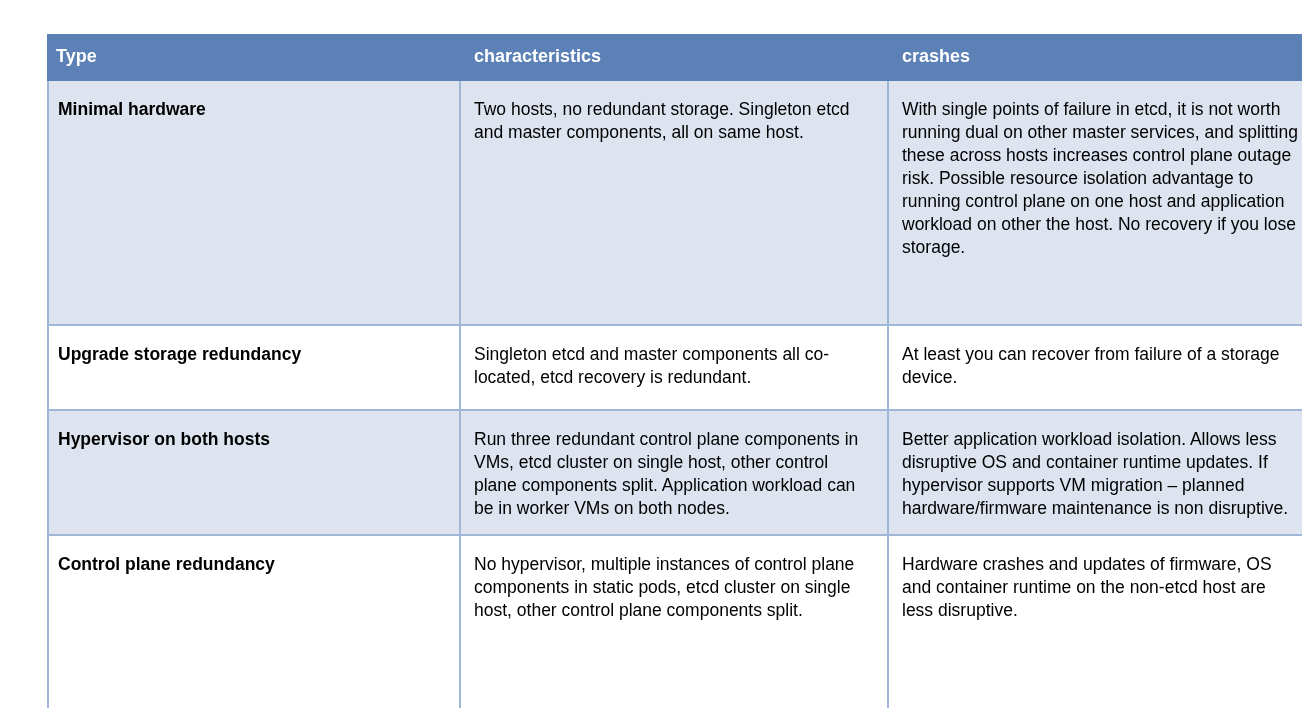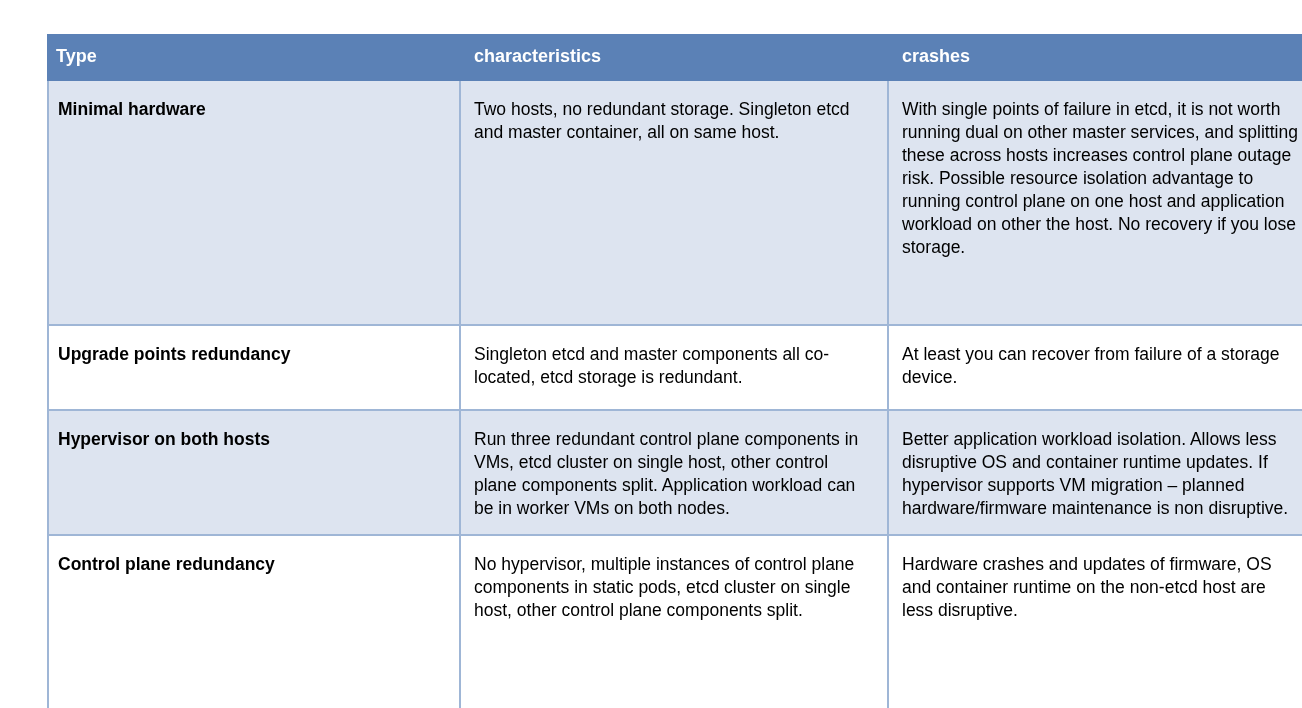--- a/index.html
+++ b/index.html
@@ -66,26 +66,26 @@
   <thead>
     <tr>
       <th>Type</th>
       <th>characteristics</th>
       <th>crashes</th>
     </tr>
   </thead>
   <tbody>
     <tr>
       <td>Minimal hardware</td>
-      <td>Two hosts, no redundant storage. Singleton etcd and master container, all on same host.</td>
+      <td>Two hosts, no redundant storage. Singleton etcd and master components, all on same host.</td>
       <td>With single points of failure in etcd, it is not worth running dual on other master services, and splitting these across hosts increases control plane outage risk. Possible resource isolation advantage to running control plane on one host and application workload on other the host. No recovery if you lose storage.</td>
     </tr>
     <tr>
-      <td>Upgrade points redundancy</td>
-      <td>Singleton etcd and master components all co-located, etcd storage is redundant.</td>
+      <td>Upgrade storage redundancy</td>
+      <td>Singleton etcd and master components all co-located, etcd recovery is redundant.</td>
       <td>At least you can recover from failure of a storage device.</td>
     </tr>
     <tr>
       <td>Hypervisor on both hosts</td>
       <td>Run three redundant control plane components in VMs, etcd cluster on single host, other control plane components split. Application workload can be in worker VMs on both nodes.</td>
       <td>Better application workload isolation. Allows less disruptive OS and container runtime updates. If hypervisor supports VM migration – planned hardware/firmware maintenance is non disruptive.</td>
     </tr>
     <tr>
       <td>Control plane redundancy</td>
       <td>No hypervisor, multiple instances of control plane components in static pods, etcd cluster on single host, other control plane components split.</td>

